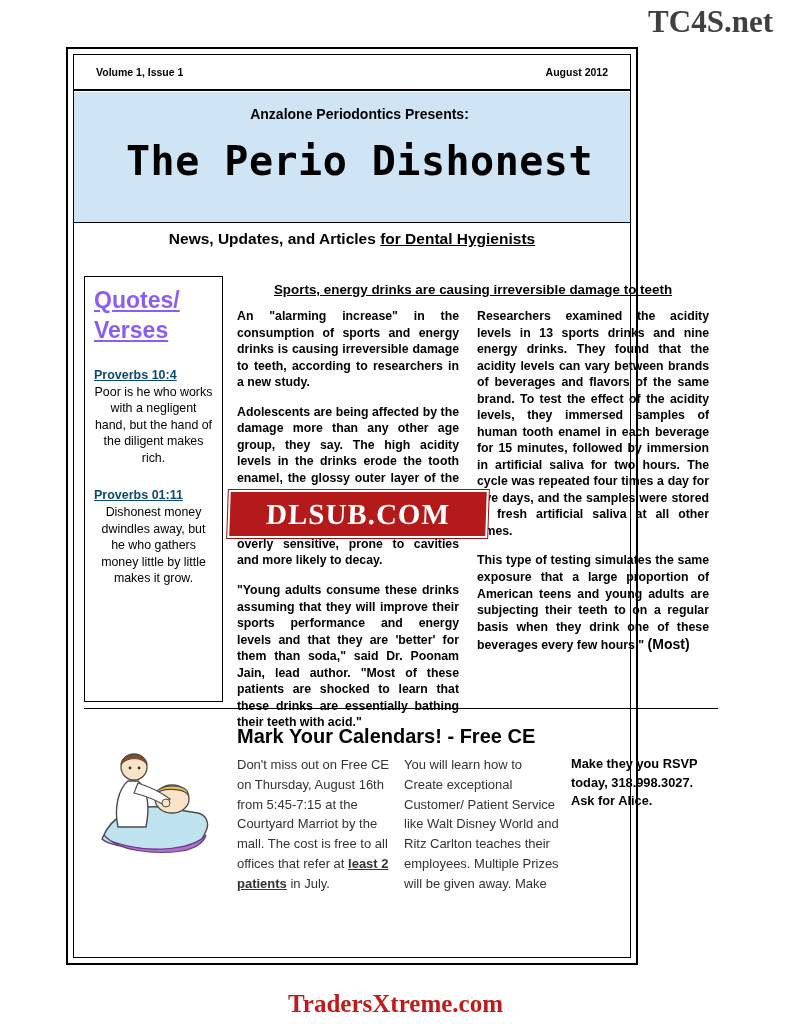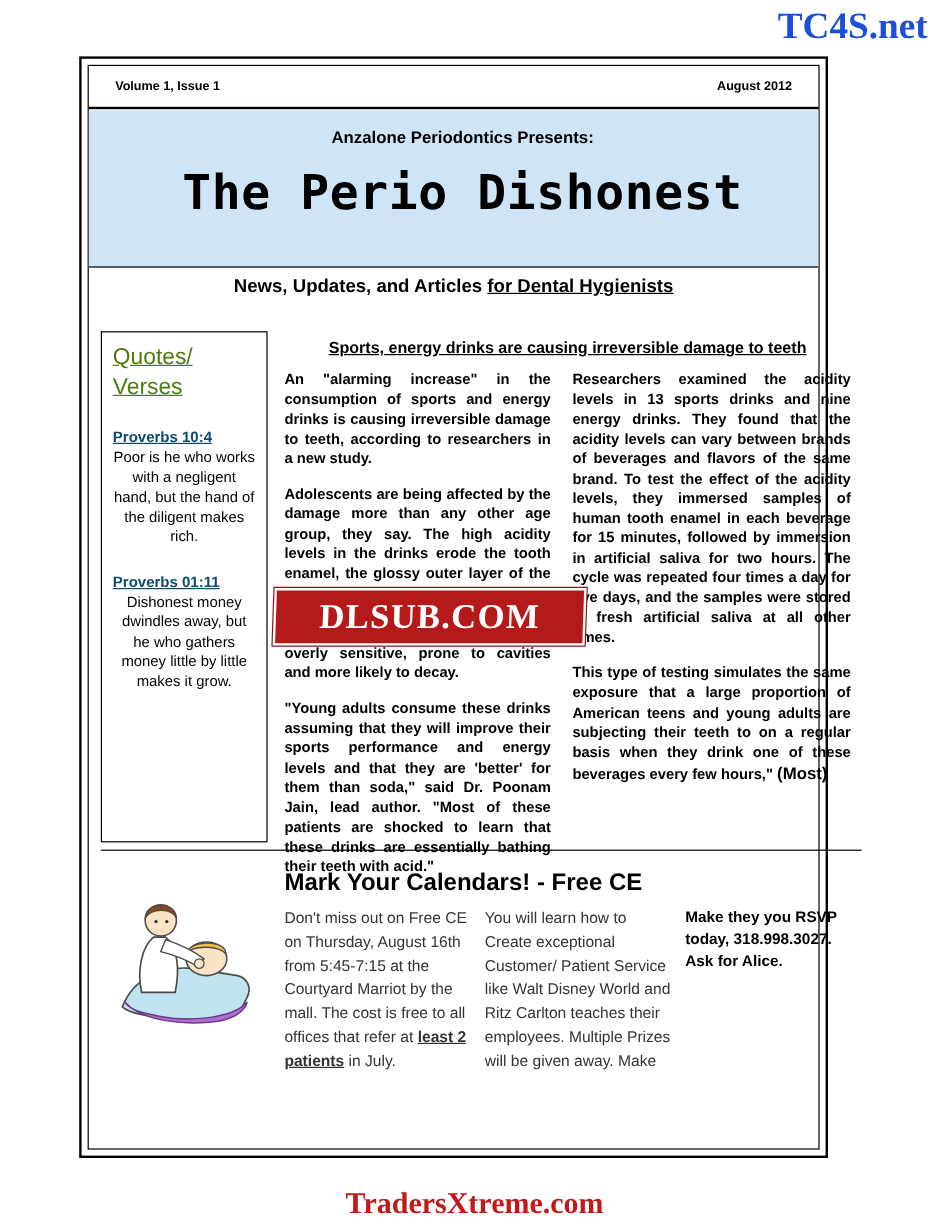--- a/index.html
+++ b/index.html
@@ -16,21 +16,21 @@
   }
 
   
   .wm-top {
     position: absolute;
     top: 4px;
     right: 18px;
     font-family: "Liberation Serif", serif;
     font-size: 31px;
     font-weight: bold;
-    color: #1d4ed8;
+    color: #404040;
     letter-spacing: 0px;
   }
   .wm-bottom {
     position: absolute;
     bottom: 6px;
     left: 0;
     width: 100%;
     text-align: center;
     font-family: "Liberation Serif", serif;
     font-size: 25px;
@@ -59,21 +59,21 @@
     font-weight: bold;
     color: #ffffff;
     letter-spacing: 1px;
   }
 
   
   .page {
     position: absolute;
     left: 66px;
     top: 47px;
-    width: 624px;
+    width: 572px;
     height: 918px;
     border: 2px solid #000000;
     background: #ffffff;
     box-sizing: border-box;
   }
   .page-inner {
     position: absolute;
     left: 5px;
     top: 5px;
     right: 5px;
@@ -156,25 +156,26 @@
     position: absolute;
     left: 10px;
     top: 221px;
     width: 139px;
     height: 426px;
     border: 1px solid #000000;
     box-sizing: border-box;
     padding: 8px 9px;
   }
   .quotes-title {
-    font-size: 19px;
-    color: #4d7c0f;
+    font-size: 23px;
+    color: #8b5cf6;
     text-decoration: underline;
     line-height: 1.32;
     font-family: "Liberation Sans", sans-serif;
+    font-weight: bold;
   }
   .quote-ref {
     font-size: 12.5px;
     font-weight: bold;
     text-decoration: underline;
     margin-top: 22px;
     color: #0c4a6e;
   }
   .quote-text {
     font-size: 12.4px;

